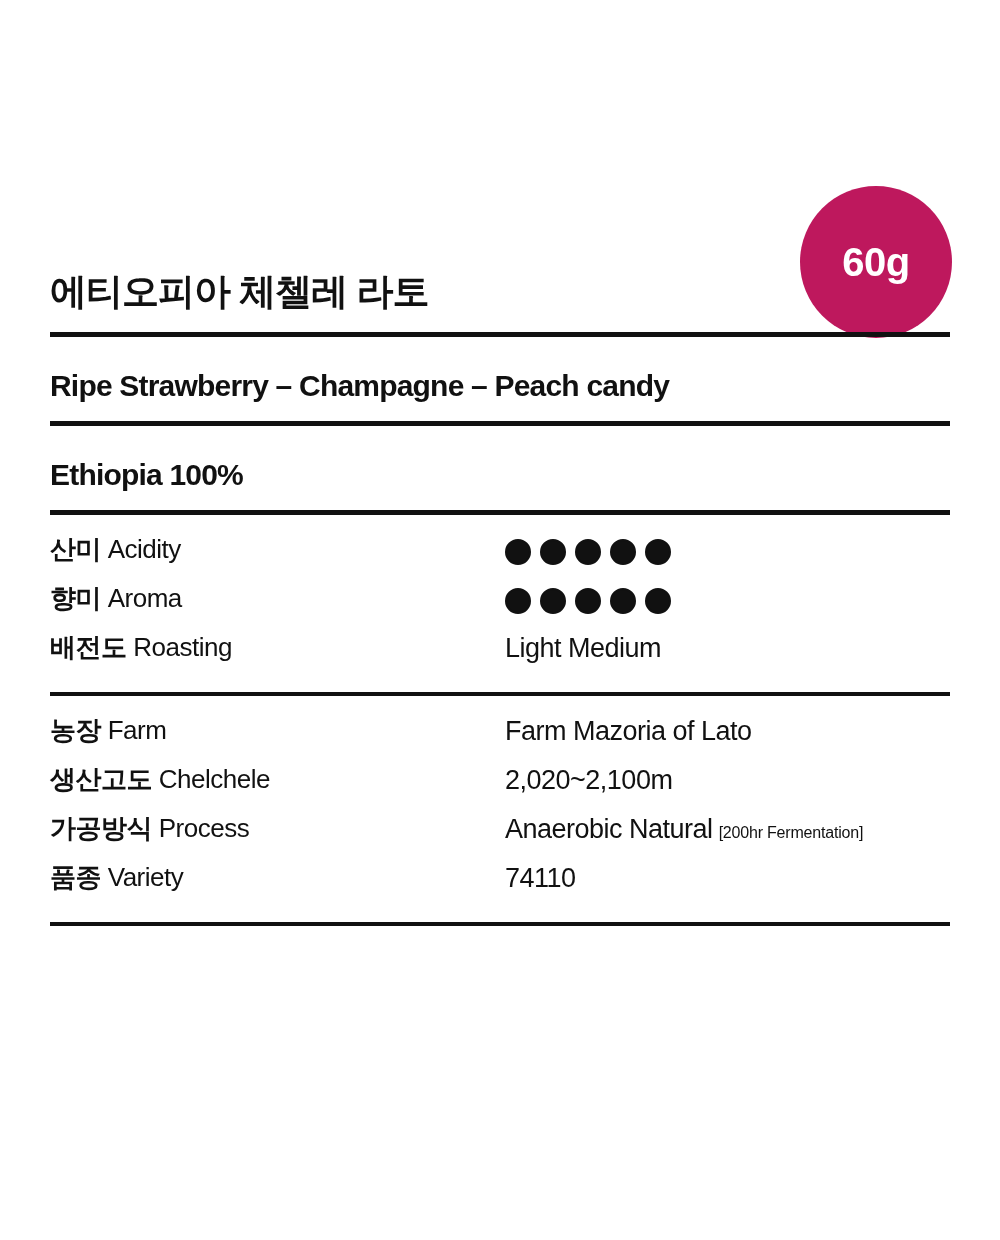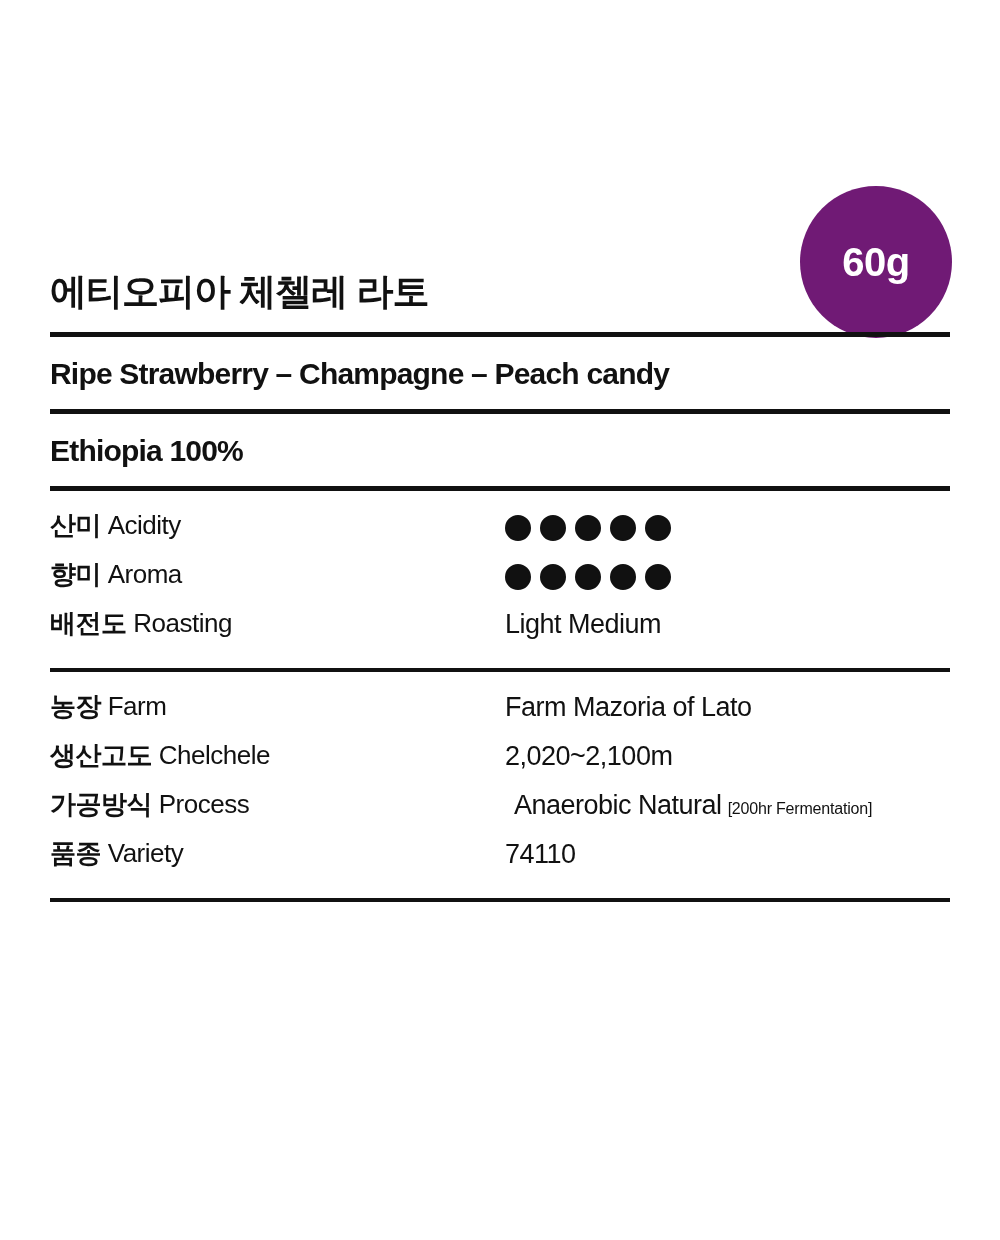--- a/index.html
+++ b/index.html
@@ -25,21 +25,21 @@
   }
 
   
   .badge {
     position: absolute;
     right: 48px;
     top: 186px;
     width: 152px;
     height: 152px;
     border-radius: 50%;
-    background: #701a75;
+    background: #be185d;
     color: #ffffff;
     display: flex;
     align-items: center;
     justify-content: center;
     font-size: 40px;
     font-weight: 700;
     letter-spacing: -0.5px;
   }
 
   
@@ -63,21 +63,21 @@
     border-top: 5px solid #111111;
     margin: 0;
   }
   .rule-thin {
     border: none;
     border-top: 4px solid #111111;
     margin: 0;
   }
 
   .band {
-    padding: 20px 0 18px 0;
+    padding: 32px 0 18px 0;
   }
   .band-text {
     font-size: 30px;
     font-weight: 800;
     letter-spacing: -0.8px;
     margin: 0;
   }
 
   
   .spec-block {
@@ -101,21 +101,20 @@
   }
   .spec-value {
     flex: 1;
     font-size: 27px;
     line-height: 1.45;
     letter-spacing: -0.5px;
     white-space: nowrap;
   }
   .spec-value.strong {
     font-weight: 500;
-    margin-left: 9px;
   }
 
   .dots {
     display: flex;
     align-items: center;
     gap: 9px;
     padding-top: 8px;
   }
   .dot {
     width: 26px;

